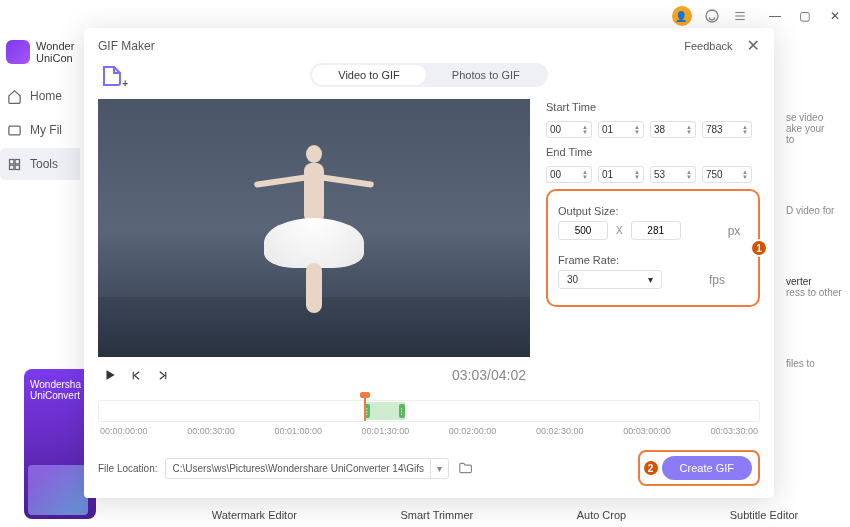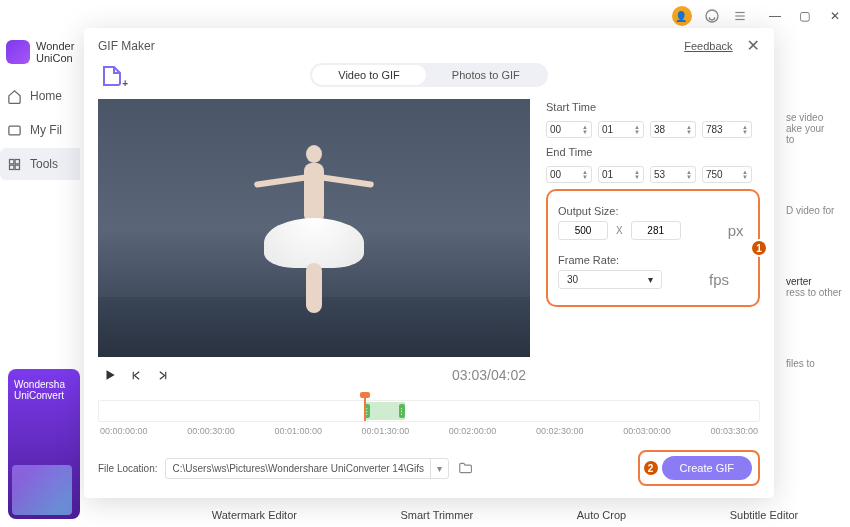--- a/index.html
+++ b/index.html
@@ -16,33 +16,33 @@
     .app-body { display: flex; height: calc(100% - 32px); }
     
     .sidebar { width: 80px; padding: 8px 0 8px 0; display: flex; flex-direction: column; }
     .logo-area { display: flex; align-items: center; margin-bottom: 16px; padding-left: 6px;}
     .logo-icon { width: 24px; height: 24px; border-radius: 6px; background: linear-gradient(135deg, #7c3aed, #a855f7); margin-right: 6px;}
     .logo-text { font-size: 11px; color: #333; }
     .nav-item { display: flex; align-items: center; gap: 8px; padding: 8px 6px; color: #555; font-size: 12px; cursor: pointer; margin-bottom: 2px;}
     .nav-item.active { background: #eef0f5; border-radius: 6px 0 0 6px; }
     .nav-icon { width: 16px; height: 16px; display: flex; align-items: center; justify-content: center; color: #666;}
     
-    .promo { position: absolute; left: 8px; bottom: 8px; width: 72px; height: 150px; border-radius: 8px; background: linear-gradient(180deg, #7c3aed, #4c1d95); color: #fff; padding: 10px 6px; font-size: 10px; overflow: hidden; }
+    .promo { position: absolute; left: 24px; bottom: 8px; width: 72px; height: 150px; border-radius: 8px; background: linear-gradient(180deg, #7c3aed, #4c1d95); color: #fff; padding: 10px 6px; font-size: 10px; overflow: hidden; }
     .promo-boxes { position: absolute; bottom: 4px; left: 4px; width: 60px; height: 50px; background: linear-gradient(135deg, #a78bfa 20%, #7dd3fc 80%); border-radius: 4px; opacity: 0.6;}
     
     .content-area { flex: 1; position: relative; }
     .side-cards { position: absolute; right: 0; top: 60px; width: 70px; display: flex; flex-direction: column; gap: 60px; padding: 20px 6px; font-size: 10px; color: #888;}
     .bottom-tools { position: absolute; bottom: 6px; left: 80px; right: 0; display: flex; justify-content: space-around; font-size: 11px; color: #444; }
     
     
     .modal { position: absolute; left: 84px; top: 28px; width: 690px; height: 470px; background: #fff; box-shadow: 0 4px 30px rgba(0,0,0,0.15); border-radius: 4px; display: flex; flex-direction: column; }
     .modal-header { display: flex; align-items: center; justify-content: space-between; padding: 8px 14px 4px; }
     .modal-title { font-size: 12px; color: #555; }
     .modal-header-right { display: flex; align-items: center; gap: 14px; }
-    .feedback-link { color: #555; text-decoration: underline; font-size: 11px; cursor: pointer; }
+    .feedback-link { color: #555; font-size: 11px; cursor: pointer; }
     .close-icon { font-size: 16px; color: #666; cursor: pointer; }
     
     .modal-top { display: flex; align-items: center; padding: 2px 14px 10px; gap: 16px; }
     .add-file-icon { width: 28px; height: 28px; display: flex; align-items: center; justify-content: center; color: #7c6ef2; position: relative; }
     .add-file-plus { position: absolute; bottom: 0; right: -2px; font-size: 10px; color: #555; font-weight: bold;}
     .tabs { display: flex; margin: 0 auto; background: #eef0f5; border-radius: 14px; padding: 2px; }
     .tab { padding: 4px 26px; font-size: 11px; border-radius: 12px; cursor: pointer; color: #555;}
     .tab.active { background: #fff; color: #333; }
     
     .modal-main { display: flex; flex: 1; padding: 0 14px; gap: 16px; overflow: hidden;}
@@ -67,21 +67,21 @@
     .setting-label { color: #555; margin-bottom: 2px; margin-top: 2px;}
     .time-row { display: flex; gap: 6px; }
     .spinner { display: flex; align-items: center; border: 1px solid #e0e0e0; border-radius: 3px; padding: 2px 3px; gap: 3px; background: #fff; font-size: 10px; width: 46px; justify-content: space-between;}
     .spinner.wide { width: 50px; }
     .spin-arrows { display: flex; flex-direction: column; font-size: 6px; line-height: 5px; color: #888; cursor: pointer;}
     
     .highlight-box { border: 2px solid #f07b3f; border-radius: 10px; padding: 12px 10px 16px; margin-top: 0; position: relative;}
     .dim-row { display: flex; align-items: center; gap: 8px; margin-top: 4px;}
     .dim-input { border: 1px solid #e0e0e0; border-radius: 3px; padding: 3px 6px; width: 50px; font-size: 10px; text-align: center;}
     .dim-x { color: #888; font-size: 10px;}
-    .dim-unit { color: #888; font-size: 15px; padding-left: 39px;}
+    .dim-unit { color: #888; font-size: 12px; padding-left: 39px;}
     .fps-select { display: flex; align-items: center; justify-content: space-between; border: 1px solid #e0e0e0; border-radius: 3px; padding: 3px 8px; width: 104px; font-size: 10px; cursor: pointer;}
     .callout-badge { position: absolute; width: 18px; height: 18px; border-radius: 50%; background: #d35400; border: 2px solid #fff; color: #fff; font-size: 10px; display: flex; align-items: center; justify-content: center; font-weight: bold;}
     .callout-1 { right: -10px; top: 50%; transform: translateY(-50%);}
     
     
     .timeline-area { padding: 4px 14px 6px; }
     .timeline-track { position: relative; height: 22px; background: #fff; border: 1px solid #eee; border-radius: 2px;}
     .timeline-marker { position: absolute; top: -4px; bottom: 0; width: 2px; background: #f07b3f; }
     .timeline-marker::before { content: ''; position: absolute; top: -5px; left: -4px; width: 10px; height: 6px; background: #f07b3f; border-radius: 2px;}
     .timeline-clip { position: absolute; top: 1px; bottom: 1px; background: rgba(120,200,120,0.35); }

